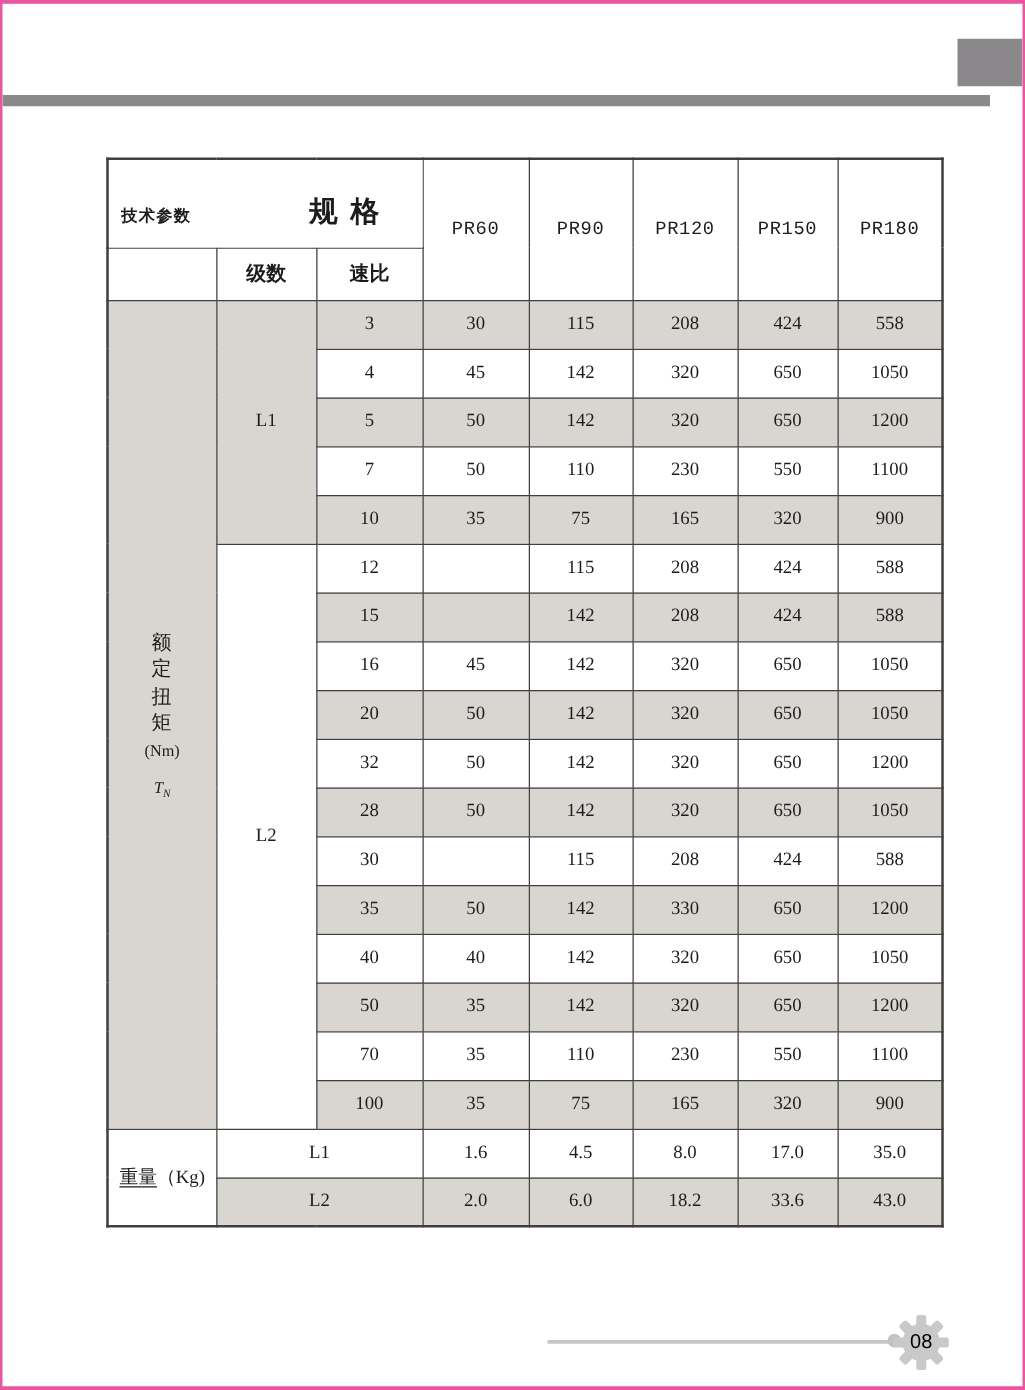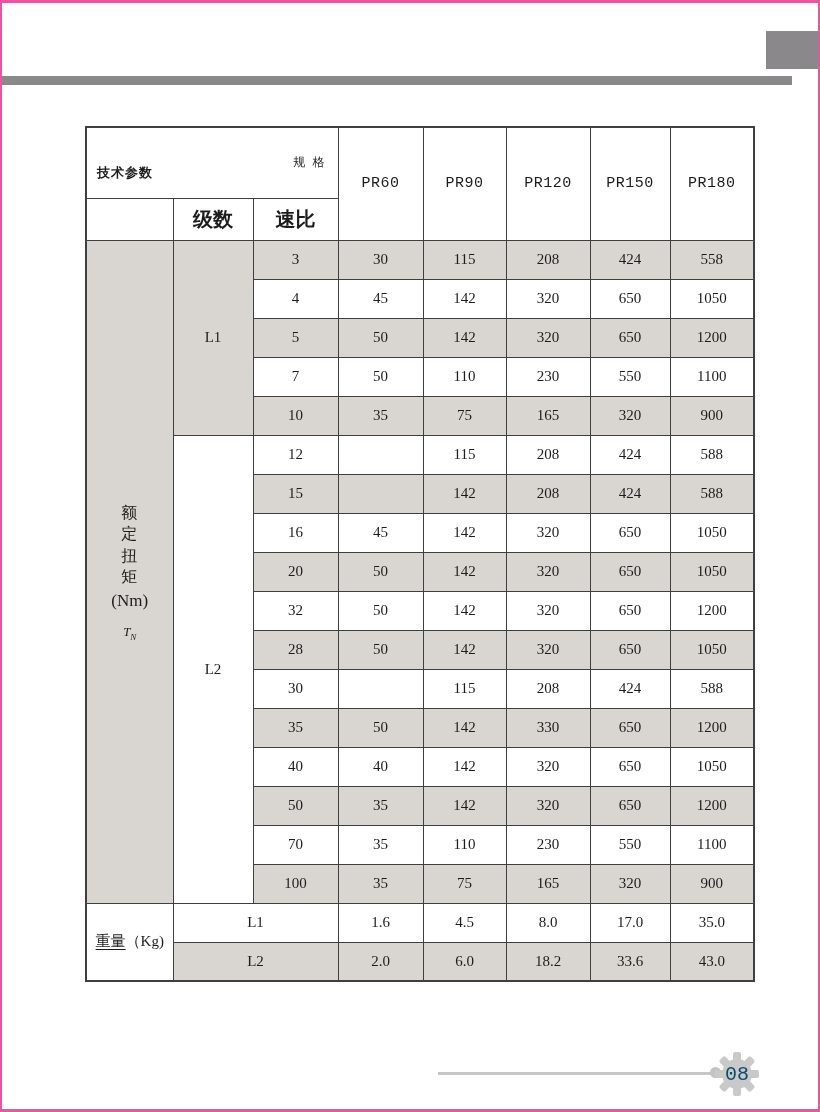--- a/index.html
+++ b/index.html
@@ -23,52 +23,52 @@
   tr.h2 { height:42px; }
   tbody tr { height:39px; }
 
   td.diag {
     position:relative;
     background-image:linear-gradient(to top right,
       transparent calc(50% - 0.7px), #3f3f3f calc(50% - 0.7px),
       #3f3f3f calc(50% + 0.7px), transparent calc(50% + 0.7px));
   }
   .diag-tr {
-    position:absolute; top:26px; right:11px;
-    font-family:"Liberation Sans", sans-serif; font-weight:normal; font-size:12px; letter-spacing:2px;
+    position:absolute; top:26px; right:32px;
+    font-family:"Liberation Sans", sans-serif; font-weight:bold; font-size:23px; letter-spacing:2px;
   }
   .diag-bl {
     position:absolute; bottom:16px; left:10px;
     font-family:"Liberation Sans", sans-serif; font-weight:bold; font-size:13px; letter-spacing:1px;
   }
   th.pr { font-family:Liberation Mono, monospace; font-size:15px; letter-spacing:0.5px; }
-  tr.h2 td { font-family:"Liberation Sans", sans-serif; font-weight:bold; font-size:20px;margin-top:22px; }
+  tr.h2 td { font-family:"Liberation Sans", sans-serif; font-weight:bold; font-size:16px;margin-top:22px; }
 
   tr.shade td { background:#d9d6d1; }
   td.stage-cell { background:#d9d6d1; }
   td.torque-label { background:#ffffff; }
   td.weight-label { background:#ffffff; font-family:Liberation Serif, serif; font-weight:bold; font-size:16px; }
   .wl-main { text-decoration:underline; text-underline-offset:3px; }
 
   .v-chars {
     width:20px; margin:0 auto; word-break:break-all;
     line-height:1.35; font-size:16px; font-weight:400; letter-spacing:1px;
   }
-  .t-unit { font-size:17px; margin-top:3px; }
+  .t-unit { font-size:13px; margin-top:3px; }
   .t-symbol { font-size:13px; margin-top:13px; font-style:italic; }
   .t-symbol sub { font-size:9px; }
 
   .footer-line { position:absolute; left:436px; top:1069px; width:276px; height:3px; background:#c6c6c6; }
   .footer-dot { position:absolute; left:708px; top:1064px; width:11px; height:11px; border-radius:50%; background:#c3c3c3; }
   .gear-wrap { position:absolute; left:712px; top:1048px; width:46px; height:46px; }
   .gear-wrap svg { display:block; }
   .gear-num {
     position:absolute; left:0; top:0; width:46px; height:46px;
     display:flex; align-items:center; justify-content:center;
-    font-family:Liberation Mono, monospace; font-size:20px; color:#0c4a6e;
+    font-family:Liberation Sans, sans-serif; font-size:16px; color:#000000;
   }
 </style>
 </head>
 <body>
 
 <div class="page">
 
   <div class="gray-box"></div>
   <div class="gray-bar"></div>
 

